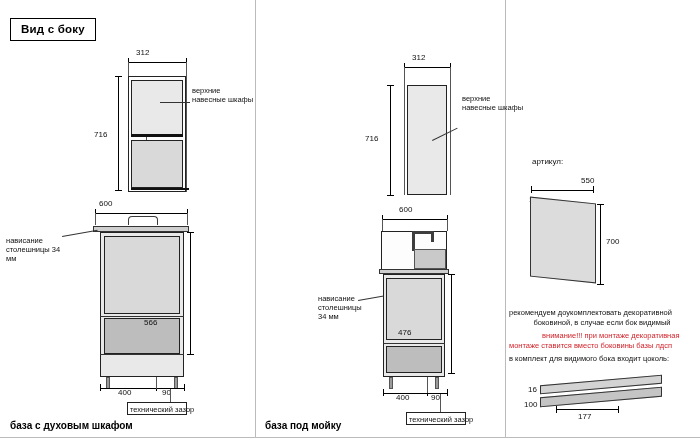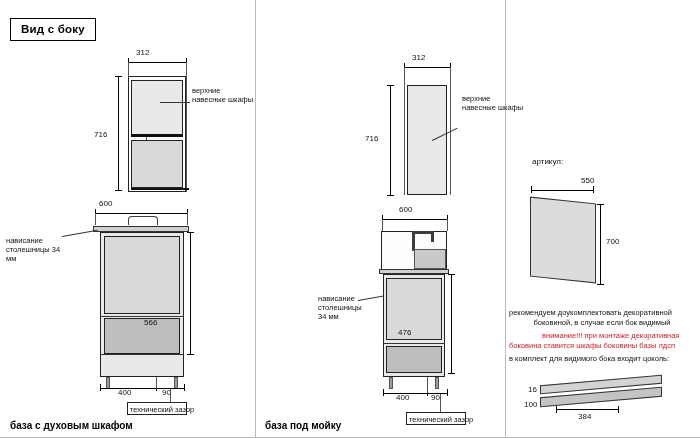--- a/index.html
+++ b/index.html
@@ -266,26 +266,26 @@
   <div class="abs" style="left:530px; top:200px; width:66px; height:80px; background:#dcdcdc; border:1px solid #333; box-sizing:border-box; transform:skewY(6deg);"></div>
 
   <div class="abs dim" style="left:606px; top:237px;">700</div>
   <div class="abs dim-line-v" style="left:600px; top:204px; height:80px;"></div>
   <div class="abs tick-h" style="left:597px; top:204px;"></div>
   <div class="abs tick-h" style="left:597px; top:284px;"></div>
 
   <div class="abs note-blk" style="left:509px; top:308px; width:186px;">рекомендуем доукомплектовать декоративной</div>
   <div class="abs note-blk" style="left:509px; top:318px; width:186px;text-align:center;">боковиной, в случае если бок видимый</div>
   <div class="abs note-red" style="left:509px; top:331px; width:190px;margin-left:33px;">внимание!!! при монтаже декоративная</div>
-  <div class="abs note-red" style="left:509px; top:341px; width:192px;">боковина ставится шкафы боковины базы лдсп</div>
+  <div class="abs note-red" style="left:509px; top:341px; width:192px;">монтаже ставится вместо боковины базы лдсп</div>
   <div class="abs note-blk" style="left:509px; top:354px; width:190px;">в комплект для видимого бока входит цоколь:</div>
 
   <div class="abs dim" style="left:528px; top:385px;">16</div>
   <div class="abs dim" style="left:524px; top:400px;">100</div>
-  <div class="abs dim" style="left:578px; top:412px;">384</div>
+  <div class="abs dim" style="left:578px; top:412px;">177</div>
 
   <div class="abs" style="left:540px; top:380px; width:122px; height:9px; background:#d3d3d3; border:1px solid #333; box-sizing:border-box; transform:skewY(-5deg);"></div>
   <div class="abs" style="left:540px; top:392px; width:122px; height:10px; background:#c4c4c4; border:1px solid #333; box-sizing:border-box; transform:skewY(-5deg);"></div>
 
   <div class="abs dim-line" style="left:556px; top:409px; width:62px;"></div>
   <div class="abs tick" style="left:556px; top:406px;"></div>
   <div class="abs tick" style="left:618px; top:406px;"></div>
 
 </div>
 

